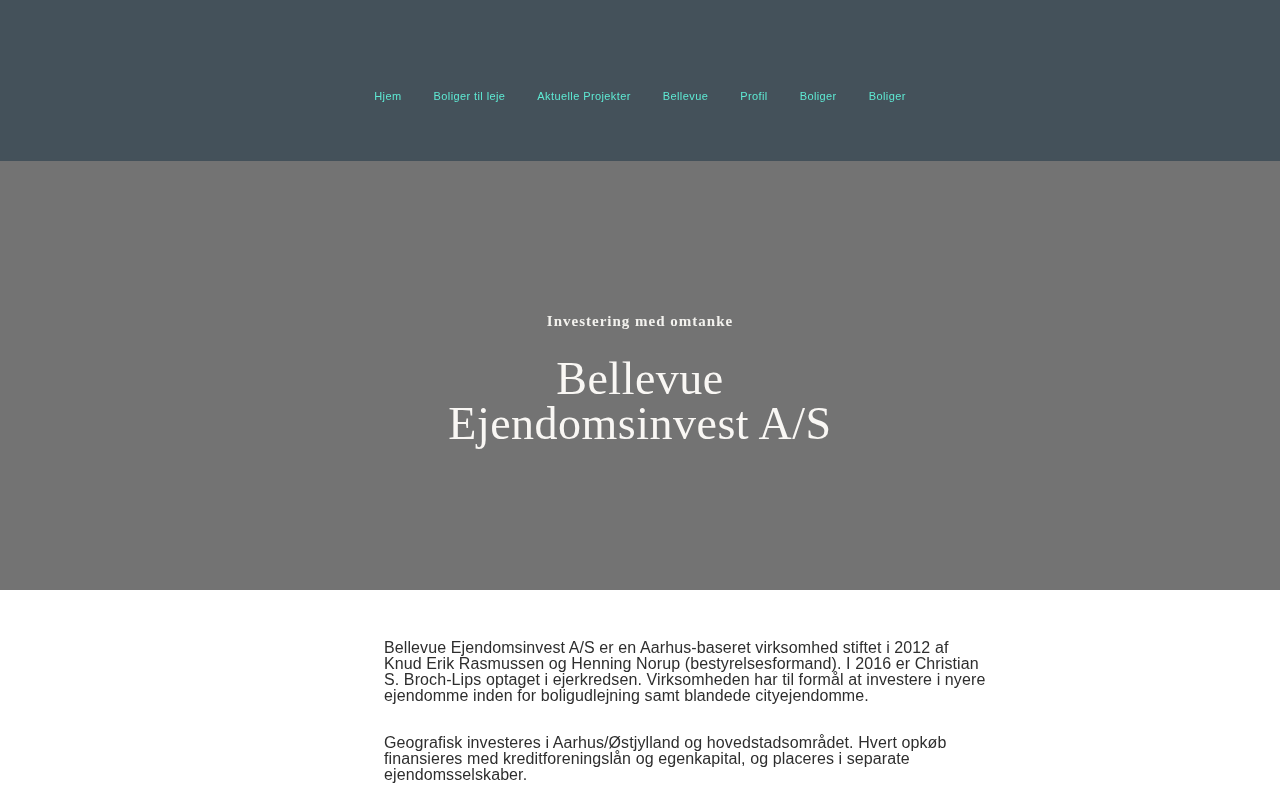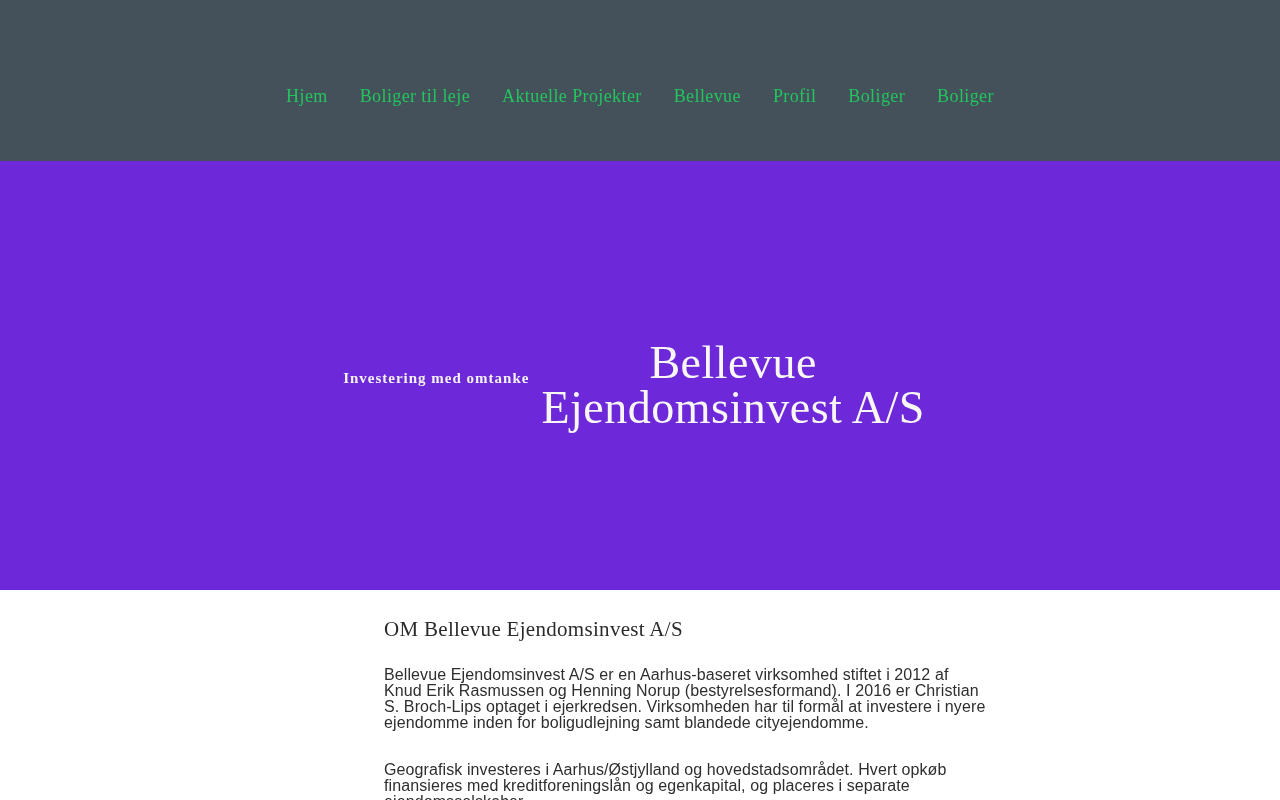--- a/index.html
+++ b/index.html
@@ -21,36 +21,36 @@
     display: flex;
     justify-content: center;
     align-items: flex-start;
     padding-top: 87px;
   }
   .menu {
     display: flex;
     gap: 32px;
   }
   .menu-item {
-    color: #22c55e;
-    font-size: 18px;
+    color: #5eead4;
+    font-size: 11px;
     line-height: 19px;
     letter-spacing: 0.4px;
     text-decoration: none;
     cursor: pointer;
     white-space: nowrap;
-    font-family: Liberation Serif, serif;
   }
 
   
   .hero {
     width: 1280px;
     height: 429px;
-    background: #6d28d9;
+    background: #737373;
     display: flex;
+    flex-direction: column;
     justify-content: center;
     align-items: center;
     text-align: center;
     padding-top: 18px;
   }
   .hero-tagline {
     font-family: "Liberation Serif", serif;
     font-weight: 700;
     font-size: 15px;
     line-height: 18px;
@@ -108,21 +108,20 @@
   </nav>
 </header>
 
 <section class="hero">
   <div class="hero-tagline">Investering med omtanke</div>
   <h1 class="hero-title">Bellevue
 Ejendomsinvest A/S</h1>
 </section>
 
 <section class="about">
-  <h2 class="about-heading">OM Bellevue Ejendomsinvest A/S</h2>
   <p class="about-paragraph">Bellevue Ejendomsinvest A/S er en Aarhus-baseret virksomhed stiftet i 2012 af
 Knud Erik Rasmussen og Henning Norup (bestyrelsesformand). I 2016 er Christian
 S. Broch-Lips optaget i ejerkredsen. Virksomheden har til formål at investere i nyere
 ejendomme inden for boligudlejning samt blandede cityejendomme.</p>
   <p class="about-paragraph">Geografisk investeres i Aarhus/Østjylland og hovedstadsområdet. Hvert opkøb
 finansieres med kreditforeningslån og egenkapital, og placeres i separate
 ejendomsselskaber.</p>
 </section>
 
 </body></html>

